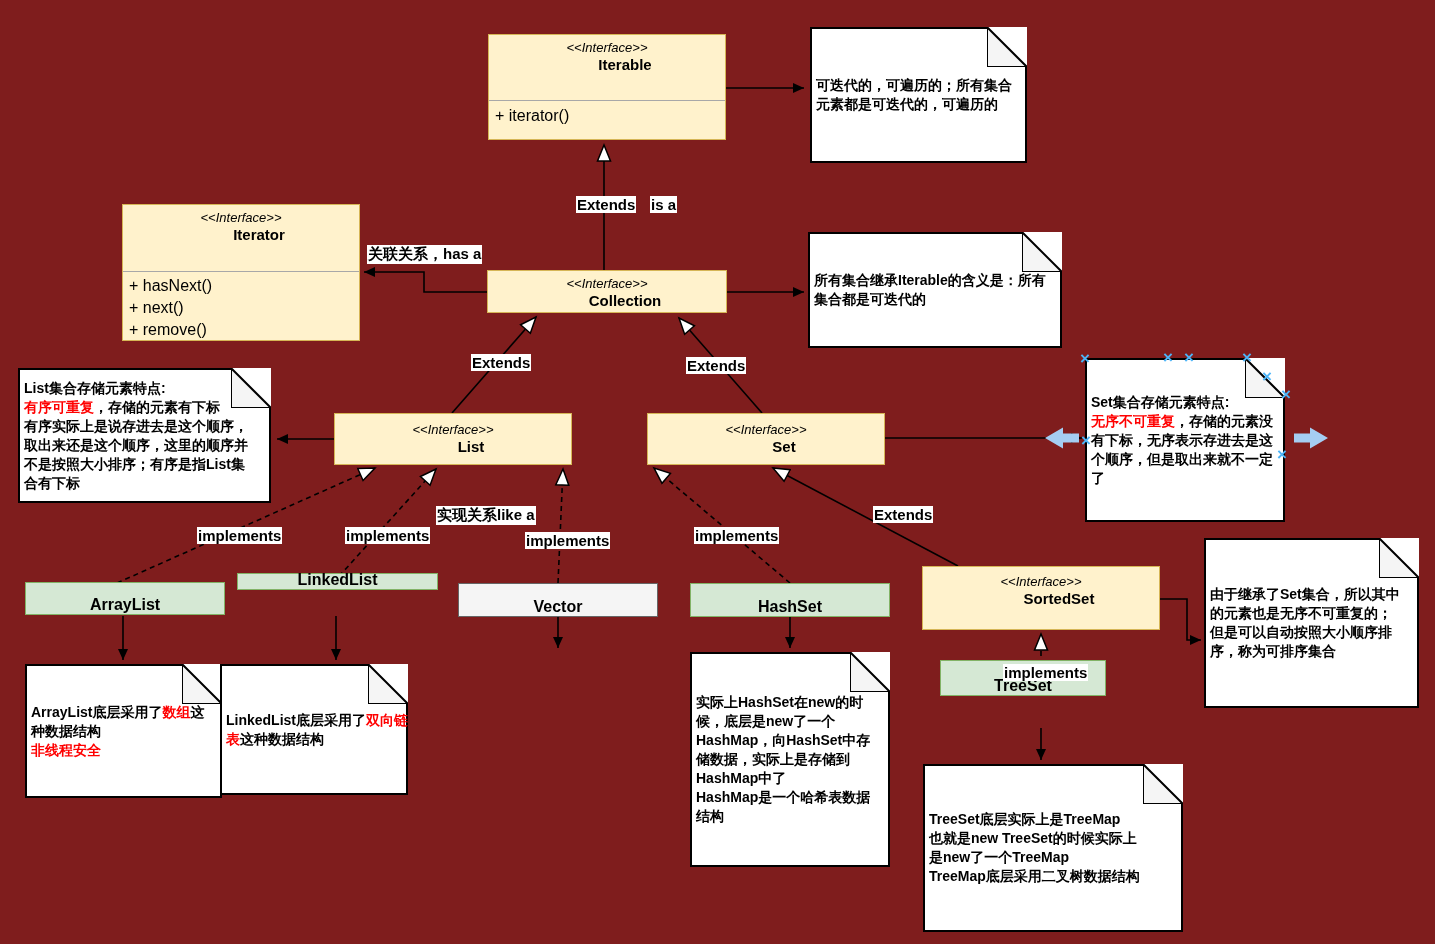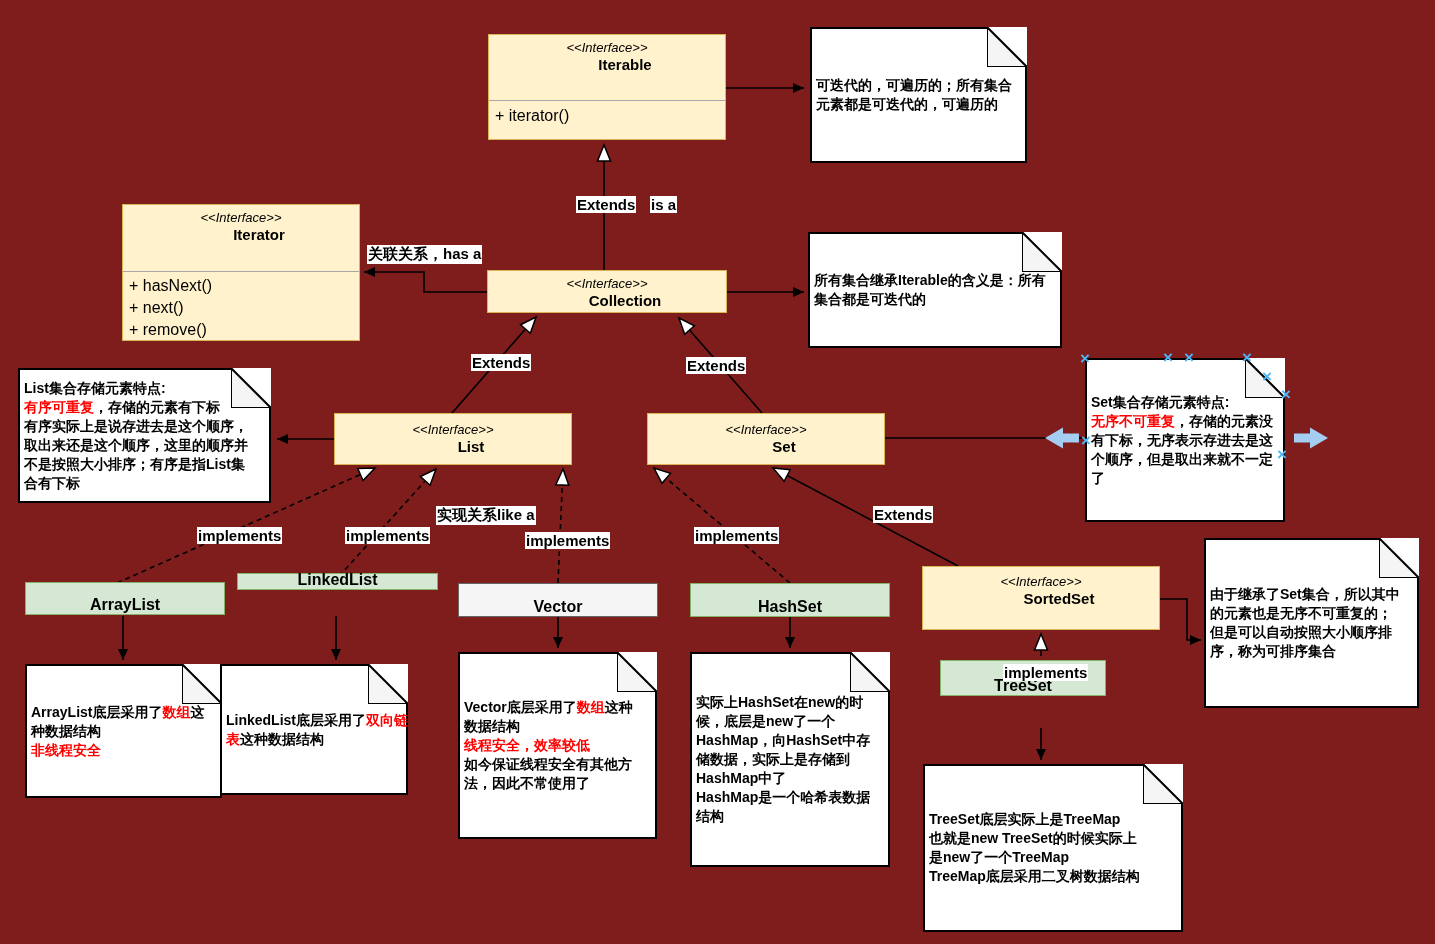--- a/index.html
+++ b/index.html
@@ -191,31 +191,20 @@
 
   <div class="note" style="left:220px;top:664px;width:188px;height:131px">
     <svg class="fold" width="40" height="40" viewBox="0 0 40 40">
       <path d="M0,0 L40,0 L40,40 Z" fill="#fff"></path>
         <path d="M0,0 L40,40 L0,40 Z" fill="#F5F5F5" stroke="#000" stroke-width="2"></path>
       </svg>
     <div class="txt"><span>LinkedList底层采用了</span><span class="red">双向链
 表</span><span>这种数据结构</span></div>
   </div>
 
-  <div class="note" style="left:458px;top:652px;width:199px;height:187px">
-    <svg class="fold" width="40" height="40" viewBox="0 0 40 40">
-      <path d="M0,0 L40,0 L40,40 Z" fill="#fff"></path>
-        <path d="M0,0 L40,40 L0,40 Z" fill="#F5F5F5" stroke="#000" stroke-width="2"></path>
-      </svg>
-    <div class="txt"><span>Vector底层采用了</span><span class="red">数组</span><span>这种
-数据结构
-</span><span class="red">线程安全，效率较低</span><span>
-如今保证线程安全有其他方
-法，因此不常使用了</span></div>
-  </div>
 
   <div class="note" style="left:690px;top:652px;width:200px;height:215px">
     <svg class="fold" width="40" height="40" viewBox="0 0 40 40">
       <path d="M0,0 L40,0 L40,40 Z" fill="#fff"></path>
         <path d="M0,0 L40,40 L0,40 Z" fill="#F5F5F5" stroke="#000" stroke-width="2"></path>
       </svg>
     <div class="txt"><span>实际上HashSet在new的时
 候，底层是new了一个
 HashMap，向HashSet中存
 储数据，实际上是存储到

